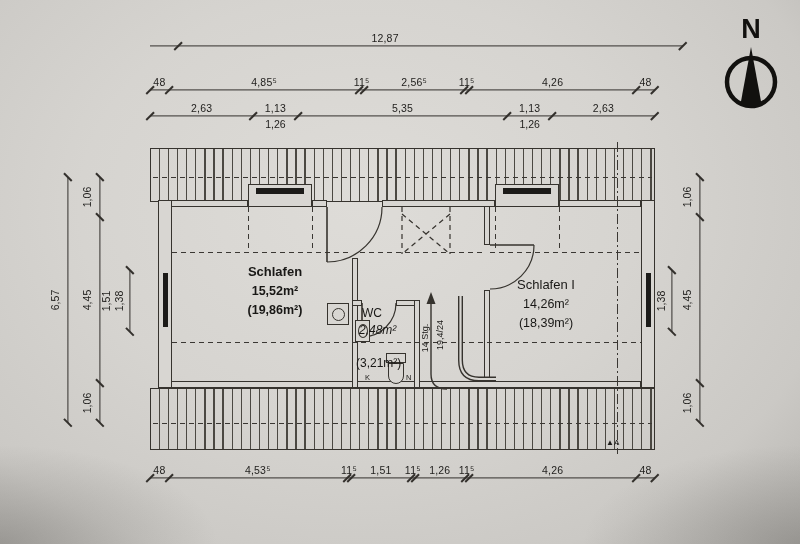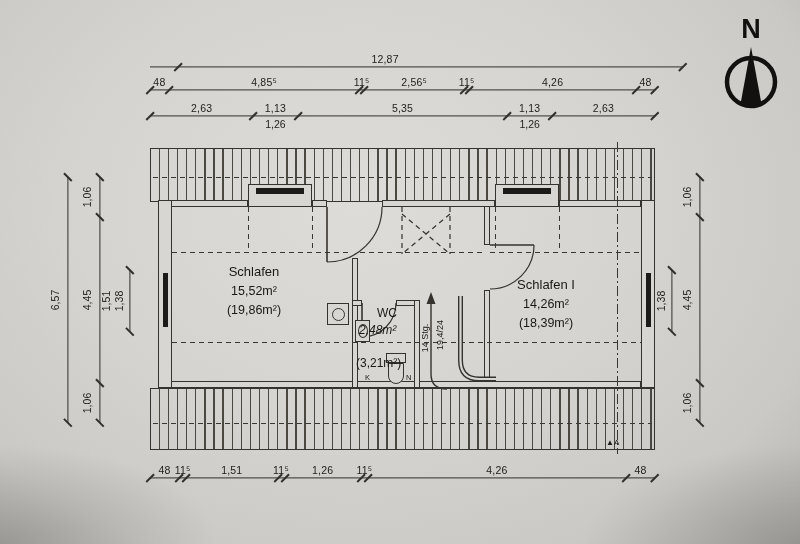--- a/index.html
+++ b/index.html
@@ -60,21 +60,21 @@
 <div class="sheet">
 
   <div class="compass">
     <div class="n">N</div>
     <svg width="58" height="78">
       <circle cx="29" cy="38" r="24" fill="none" stroke="#12110f" stroke-width="4.5"></circle>
       <polygon points="29,3 39.5,60 18.5,60" fill="#12110f"></polygon>
     </svg>
   </div>
 
-  <div class="dim-row" style="left:150px;top:61px;width:505px;padding-left:28px;">
+  <div class="dim-row" style="left:150px;top:40px;width:505px;padding-left:28px;">
     <div class="dline"></div>
     <div class="ds last" style="flex-grow:12870">
       <span class="dim-label" style="left:41%">12,87</span>
     </div>
   </div>
 
   <div class="dim-row" style="left:150px;top:84px;width:505px;">
     <div class="dline"></div>
     <div class="ds" style="flex-grow:480">
         <span class="dim-label">48</span>
@@ -117,20 +117,23 @@
     </div>
     <div class="ds last" style="flex-grow:2630">
         <span class="dim-label">2,63</span>
       </div>
   </div>
 
   <div class="dim-row" style="left:150px;top:472px;width:505px;">
     <div class="dline"></div>
     <div class="ds" style="flex-grow:480">
         <span class="dim-label">48</span>
+      </div>
+    <div class="ds" style="flex-grow:4535">
+        <span class="dim-label">4,53⁵</span>
       </div>
     <div class="ds" style="flex-grow:115">
         <span class="dim-label">11⁵</span>
       </div>
     <div class="ds" style="flex-grow:1510">
         <span class="dim-label">1,51</span>
       </div>
     <div class="ds" style="flex-grow:115">
         <span class="dim-label">11⁵</span>
       </div>
@@ -257,31 +260,31 @@
 
     <div class="fix" style="left:177px;top:155px;width:22px;height:22px;"></div>
     <div class="fix" style="left:181.5px;top:159.5px;width:13px;height:13px;border-radius:50%;"></div>
     <div class="fix" style="left:205px;top:172px;width:15px;height:22px;"></div>
     <div class="fix" style="left:207.5px;top:176px;width:10px;height:14px;border-radius:50%;border-width:1px;"></div>
     <div class="fix" style="left:236px;top:205px;width:20px;height:10px;"></div>
     <div class="fix" style="left:238px;top:215px;width:16px;height:21px;border-radius:0 0 8px 8px;"></div>
     <span class="tiny" style="left:215px;top:225px;">K</span>
     <span class="tiny" style="left:256px;top:225px;">N</span>
 
-    <div class="room-label" style="left:104px;top:114px;">
+    <div class="room-label" style="left:125px;top:114px;font-weight:bold;">
       <div class="rname">Schlafen</div>
       <div>15,52m²</div>
       <div>(19,86m²)</div>
     </div>
     <div class="room-label" style="left:396px;top:127px;text-align:center;">
       <div class="rname">Schlafen I</div>
       <div>14,26m²</div>
       <div>(18,39m²)</div>
     </div>
-    <span class="wc-line" style="left:212px;top:158px;margin-left:15px;">WC</span>
+    <span class="wc-line" style="left:212px;top:158px;">WC</span>
     <span class="wc-line" style="left:209px;top:175px;font-style:italic;">2,48m²</span>
     <span class="wc-line" style="left:206px;top:208px;">(3,21m²)</span>
 
     <span class="stair-lab" style="left:275px;top:190px;">14 Stg.</span>
     <span class="stair-lab" style="left:290px;top:187px;">19,4/24</span>
   </div>
 
   <div class="shade" style="left:0;top:444px;width:220px;height:100px;background:radial-gradient(ellipse at 0% 100%,rgba(60,58,54,.28),transparent 70%);"></div>
   <div class="shade" style="left:580px;top:444px;width:220px;height:100px;background:radial-gradient(ellipse at 100% 100%,rgba(60,58,54,.25),transparent 70%);"></div>
 </div>

